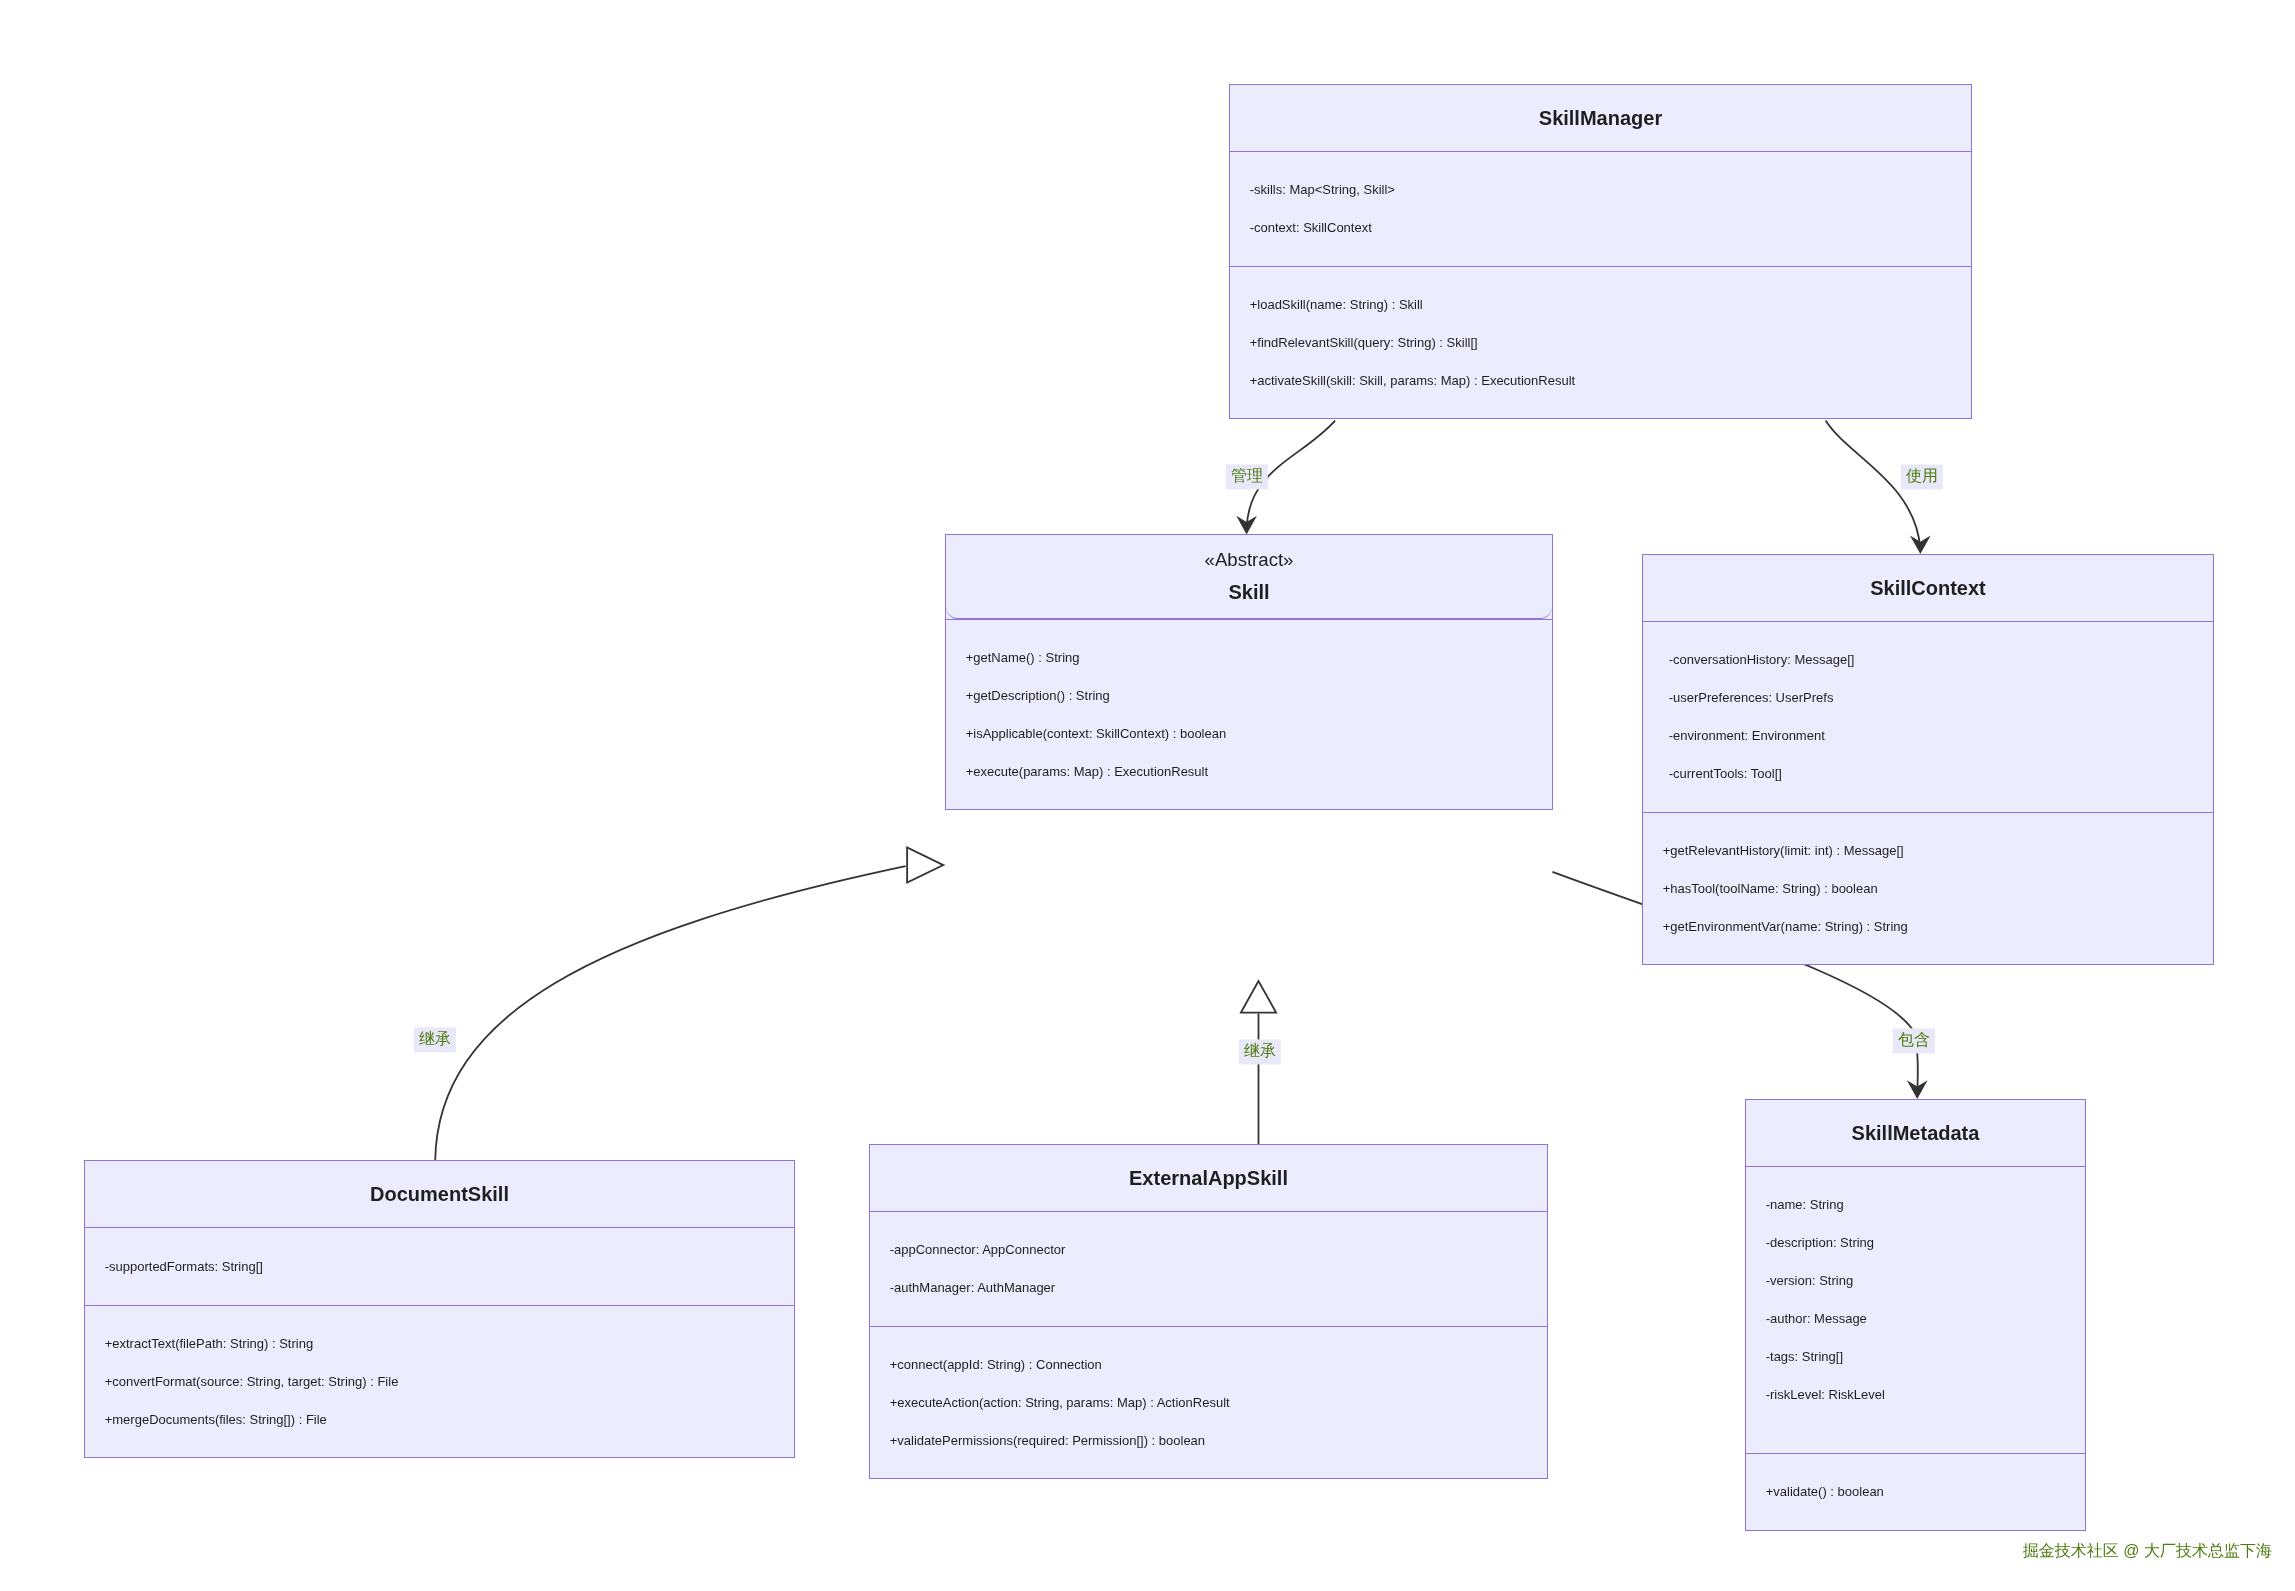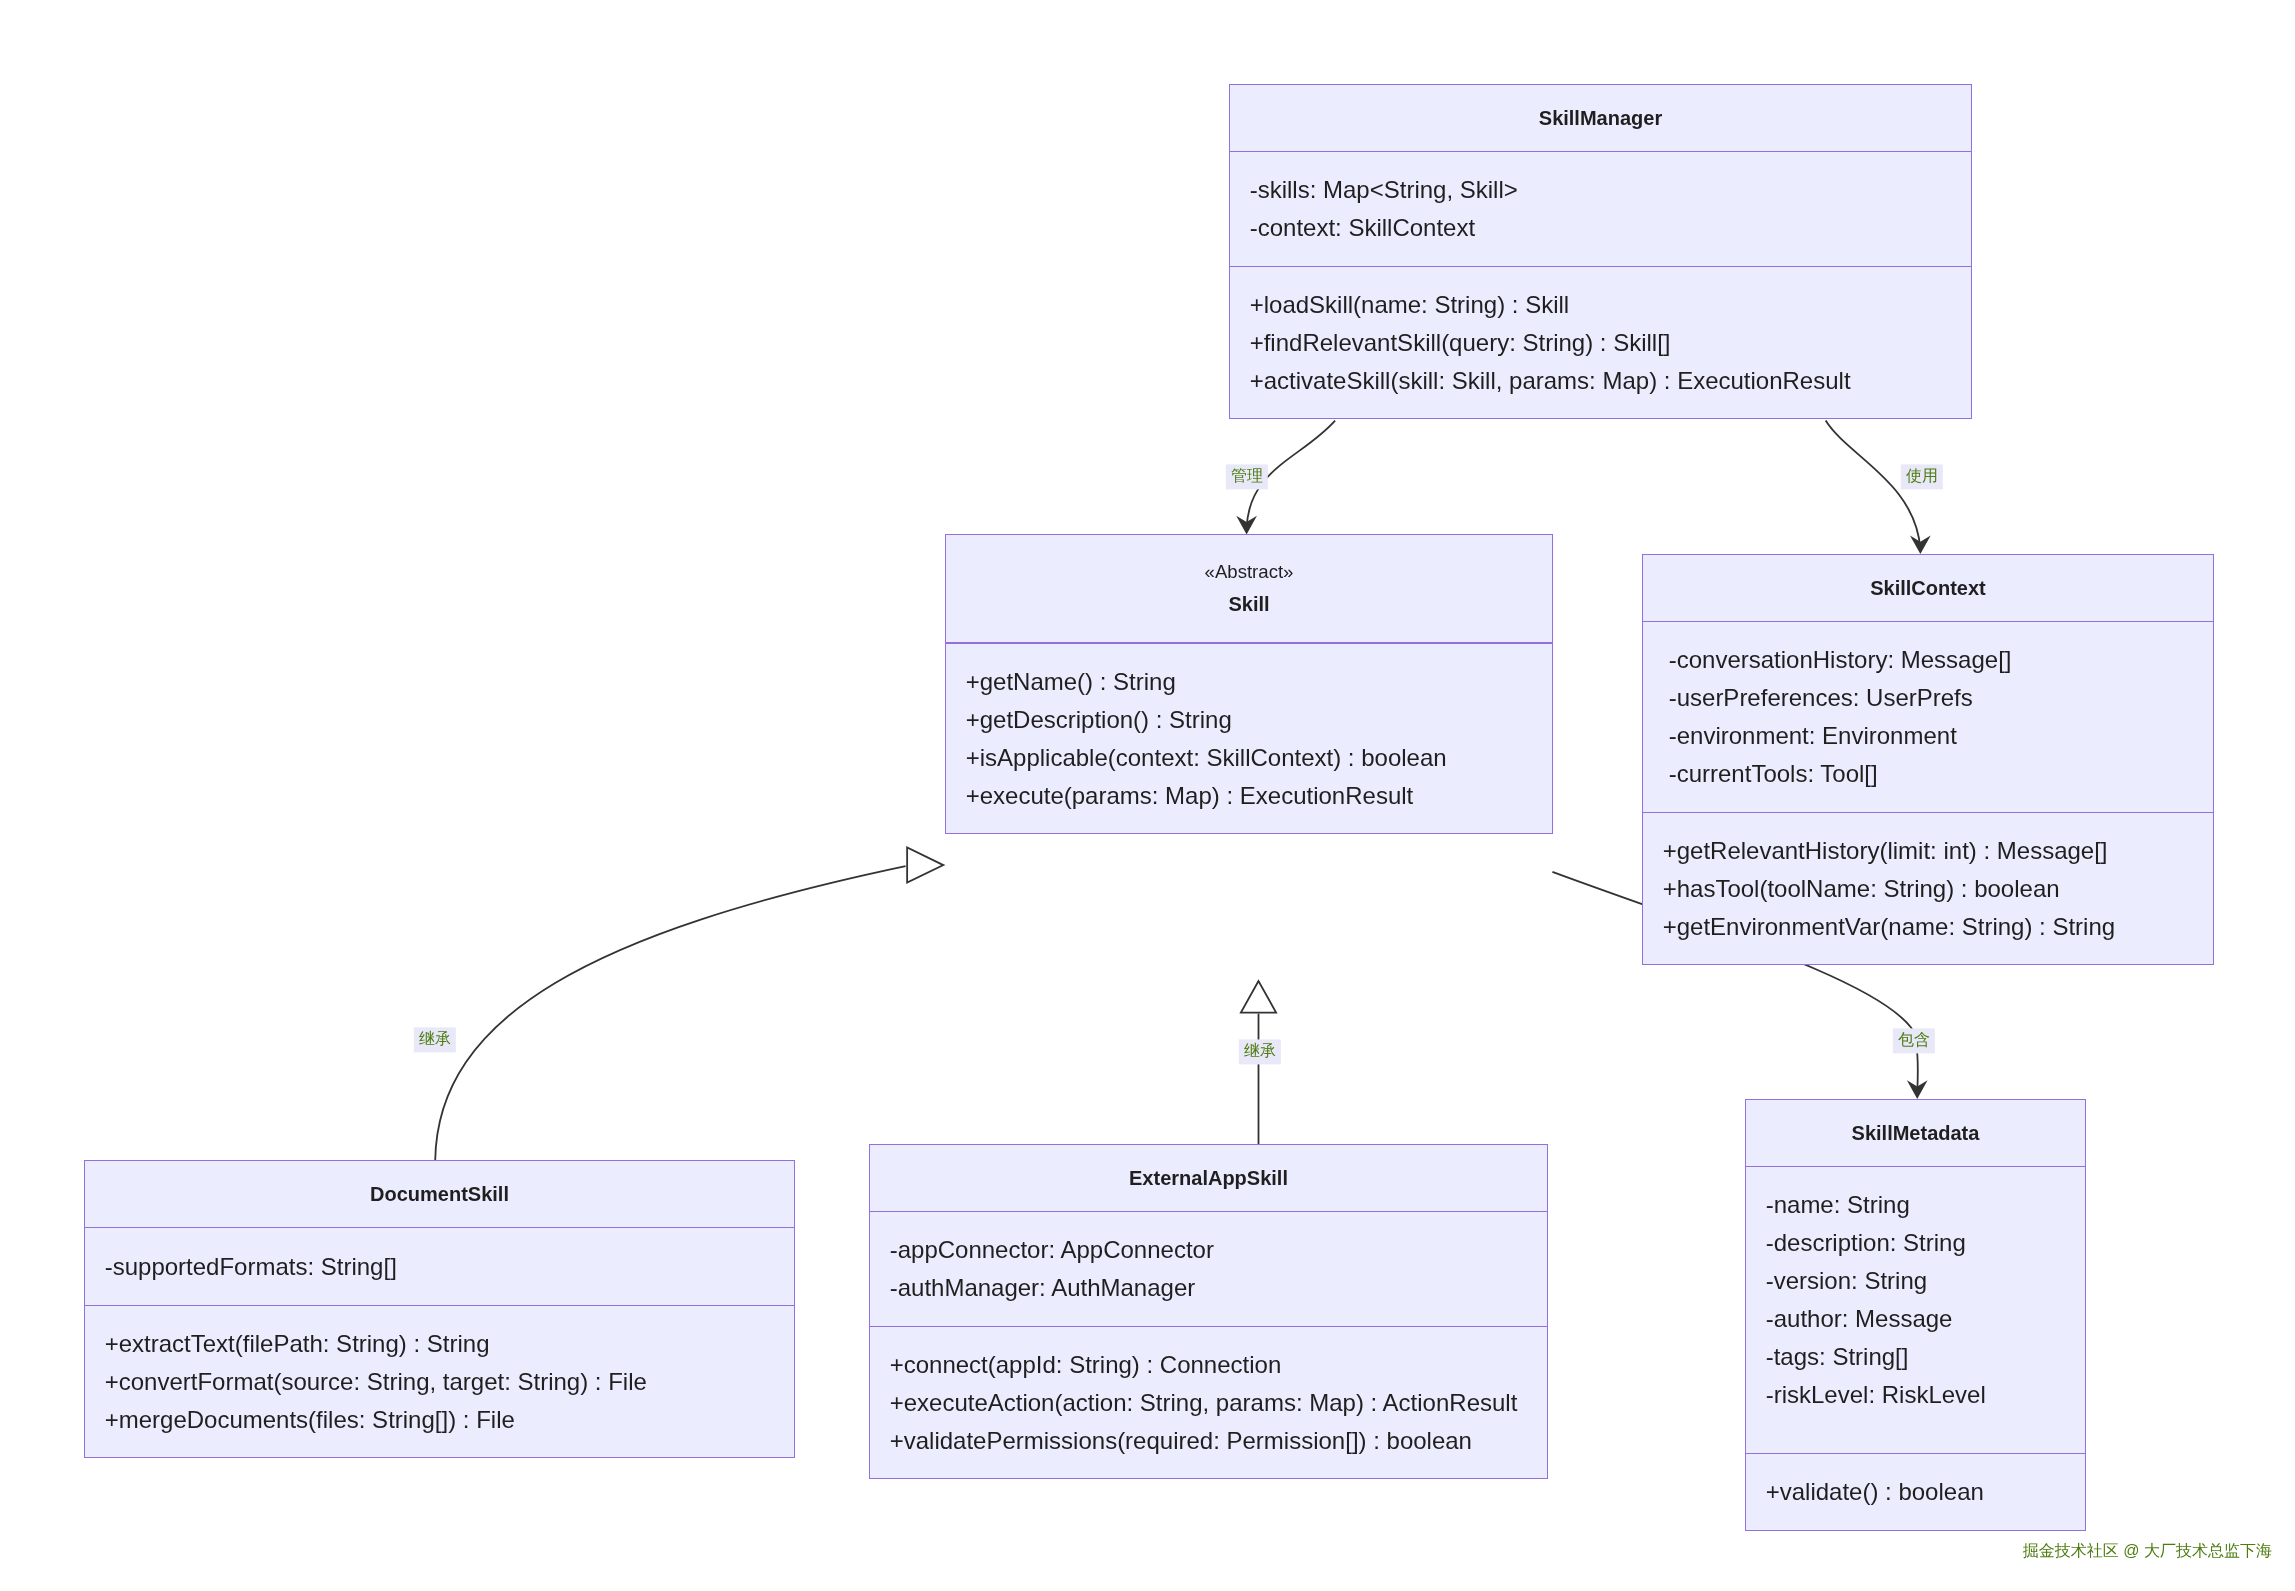--- a/index.html
+++ b/index.html
@@ -17,21 +17,21 @@
   .cls .title{
     display:flex;flex-direction:column;justify-content:center;align-items:center;
     font-weight:bold;font-size:20px;border-bottom:1.6px solid #9370DB;box-sizing:border-box;
   }
   .cls .title .stereo{font-weight:400;font-size:18.6px;margin-bottom:9.3px;}
   .sec{
     display:flex;flex-direction:column;justify-content:center;box-sizing:border-box;
   }
   .sec.methods{border-top:1.6px solid #9370DB;}
   .row{
-    line-height:38px;height:38px;padding:0 19.7px;font-size:24px;white-space:nowrap;
+    line-height:38px;height:38px;padding:0 19.7px;font-size:13px;white-space:nowrap;
   }
   .elabel{
     position:absolute;z-index:2;transform:translate(-50%,-50%);
     background:#E8E8F8;padding:2.1px 5.2px;font-size:16px;color:#4d7c0f;white-space:nowrap;
   }
   .watermark{
     position:absolute;z-index:3;right:23px;top:1541px;font-size:16px;color:#4d7c0f;
     text-shadow:1px 1px 0.5px rgba(255,255,255,.95);white-space:nowrap;
   }
 </style>
@@ -65,21 +65,21 @@
       <div class="row">-context: SkillContext</div>
     </div>
     <div class="sec methods" style="height:152px;">
       <div class="row">+loadSkill(name: String) : Skill</div>
       <div class="row">+findRelevantSkill(query: String) : Skill[]</div>
       <div class="row">+activateSkill(skill: Skill, params: Map) : ExecutionResult</div>
     </div>
   </div>
 
   <div class="cls" style="left:945px;top:534px;width:608px;">
-    <div class="title" style="height:108px;">
+    <div class="title" style="height:84px;border-radius:12px;">
       <div class="stereo">«Abstract»</div>
       <div>Skill</div>
     </div>
     <div class="sec methods" style="height:190px;">
       <div class="row">+getName() : String</div>
       <div class="row">+getDescription() : String</div>
       <div class="row">+isApplicable(context: SkillContext) : boolean</div>
       <div class="row">+execute(params: Map) : ExecutionResult</div>
     </div>
   </div>

